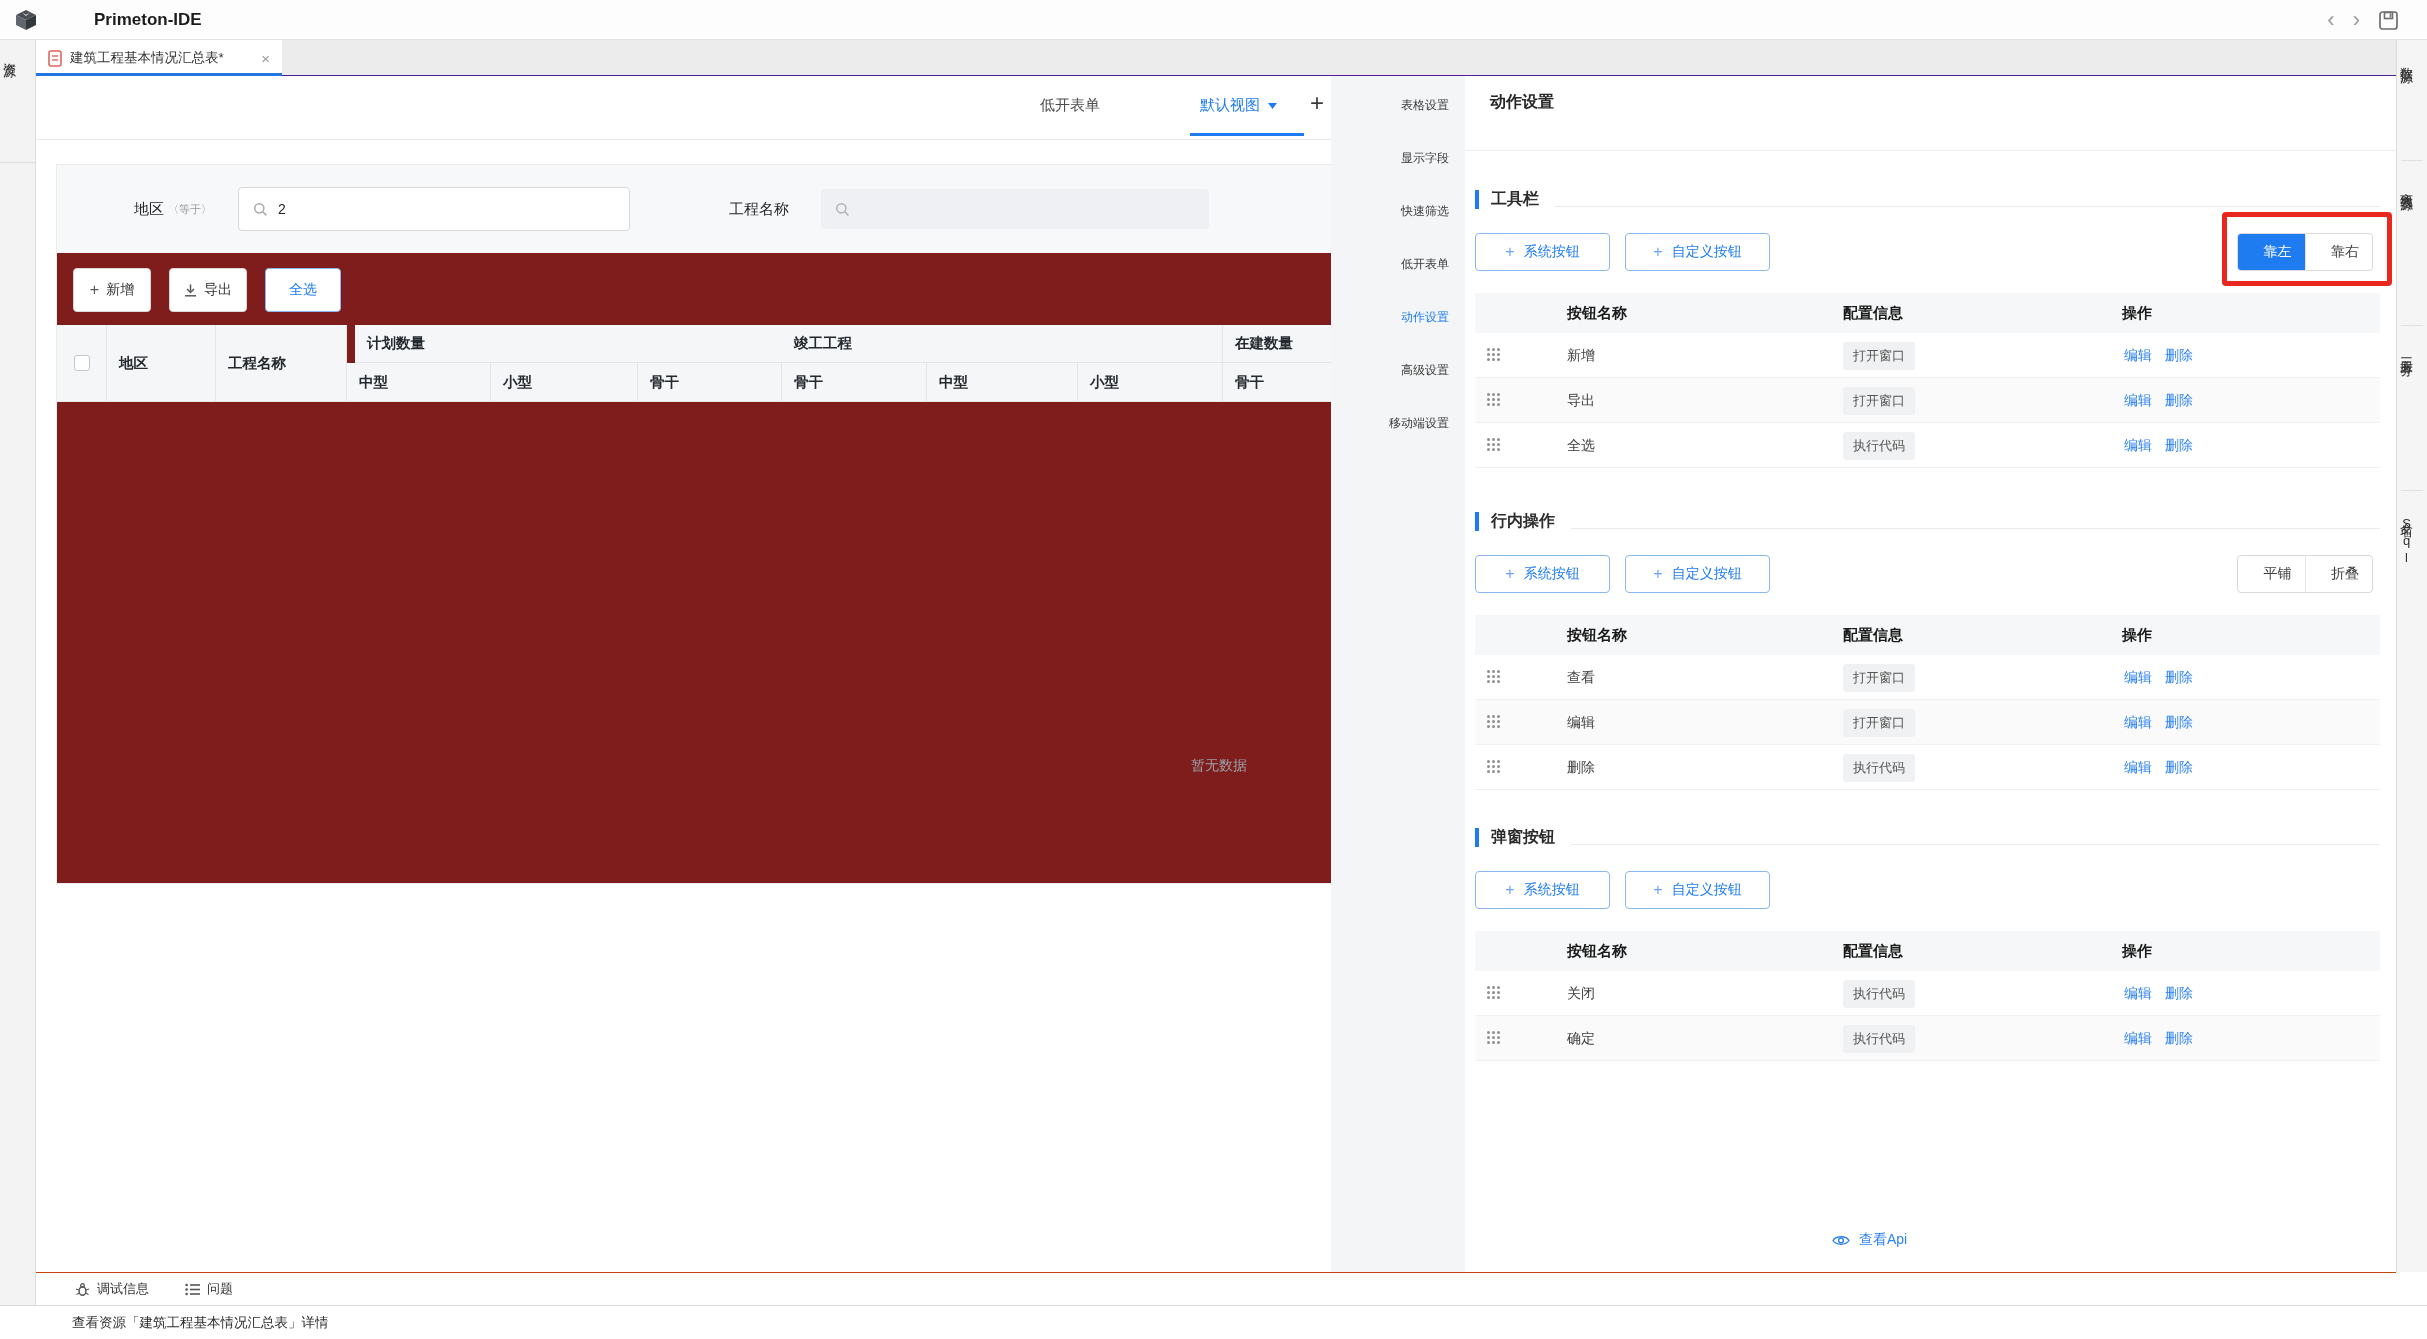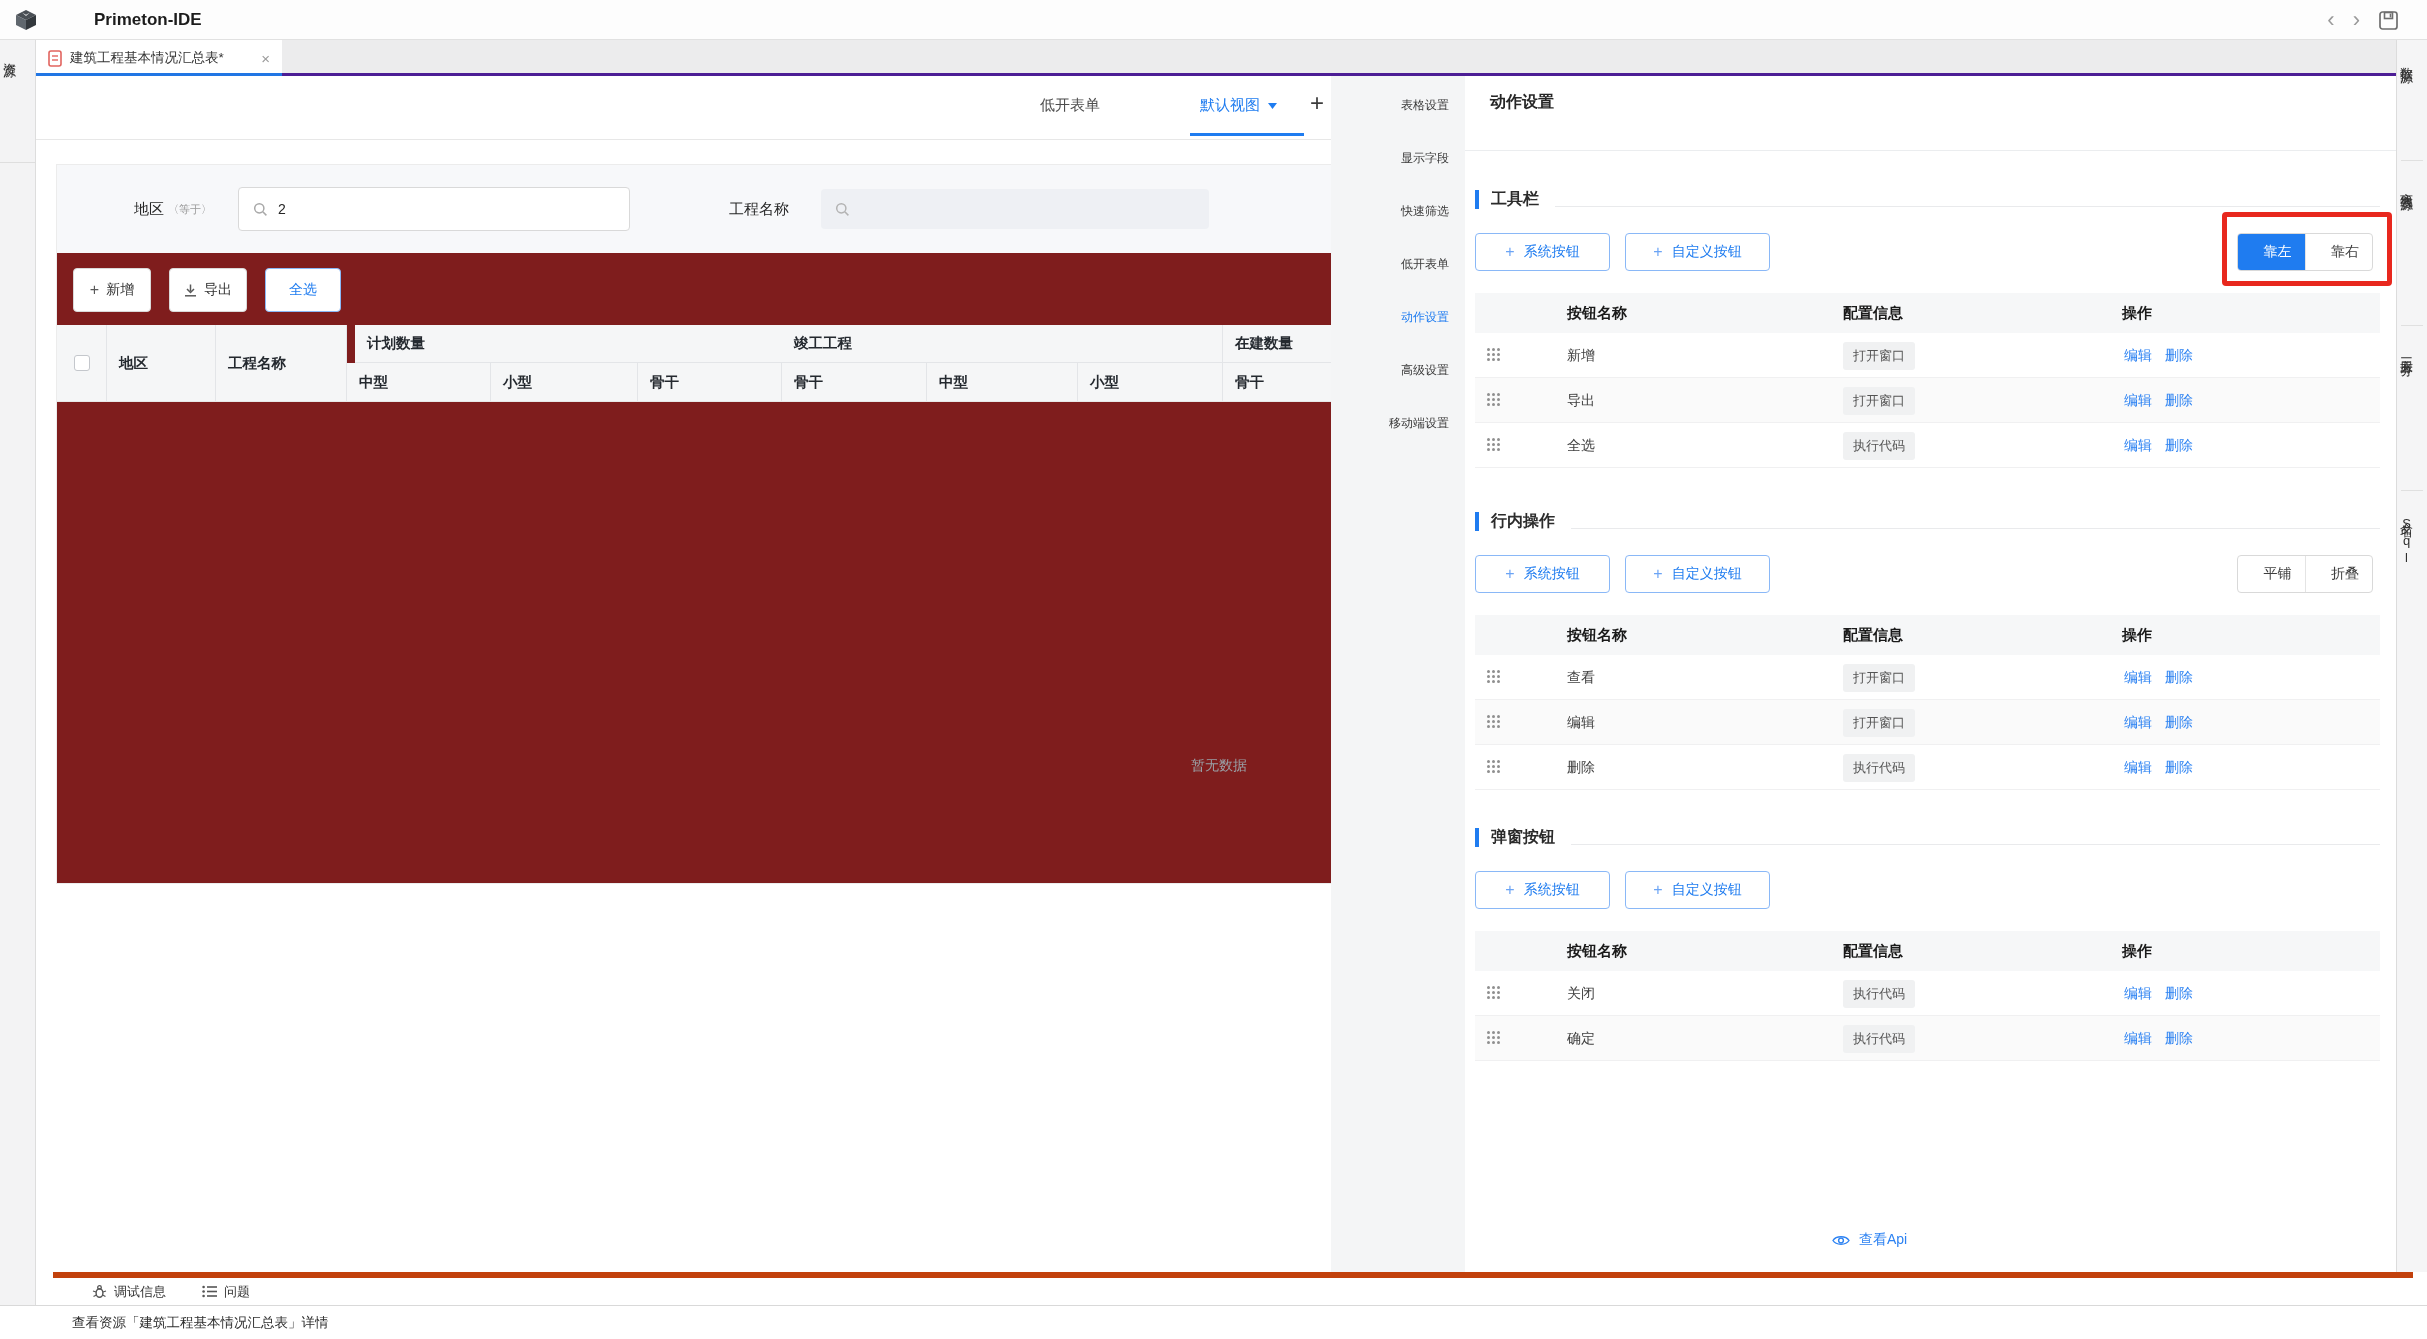--- a/index.html
+++ b/index.html
@@ -17,21 +17,21 @@
 
   
   .left-strip { position:absolute; left:0; top:40px; width:36px; height:1265px; background:#f3f3f4;
                 border-right:1px solid #dddddd; }
   .left-strip-item { margin:12px auto 0; writing-mode:vertical-lr; text-orientation:upright;
                      font-size:13px; color:#2b2b2b; letter-spacing:3px; display:block; text-align:center; width:100%; }
   .left-strip-div { position:absolute; top:122px; left:0; right:0; height:1px; background:#dedede; }
 
   
   .tabbar { position:absolute; left:36px; top:40px; width:2360px; height:36px; background:#ececed;
-            border-bottom:3px solid #4c1d95; }
+            border-bottom:1px solid #4c1d95; }
   .tab { position:absolute; left:0; top:0; width:246px; height:36px; background:#fff;
          display:flex; align-items:center; padding:0 12px; cursor:pointer; }
   .tab-label { font-size:13.5px; color:#333; margin-left:8px; }
   .tab-close { margin-left:auto; font-size:15px; color:#9b9b9b; cursor:pointer; }
   .tab-underline { position:absolute; left:0; bottom:0; width:100%; height:3px; background:#2176e4; }
 
   
   .viewbar { position:absolute; left:36px; top:76px; width:1295px; height:64px; background:#fff;
              border-bottom:1px solid #e7e7e7; }
   .form-type { position:absolute; left:1004px; top:20px; font-size:15px; color:#4d4d4d; cursor:pointer; }
@@ -121,22 +121,22 @@
 
   
   .right-strip { position:absolute; left:2396px; top:40px; width:31px; height:1232px; background:#f5f5f6;
                  border-left:1px solid #dcdcdc; }
   .rs-item { position:absolute; left:0; right:0; display:flex; justify-content:center;
              writing-mode:vertical-lr; text-orientation:upright; font-size:13px; color:#2f2f2f;
              letter-spacing:2px; cursor:pointer; }
   .rs-div { position:absolute; left:4px; right:4px; height:1px; background:#e0e0e0; }
 
   
-  .debugbar { position:absolute; left:53px; top:1272px; width:2360px; height:33px; background:#fff;
-              border-top:6px solid #c2410c; display:flex; align-items:center; }
+  .debugbar { position:absolute; left:36px; top:1272px; width:2360px; height:33px; background:#fff;
+              border-top:1px solid #c2410c; display:flex; align-items:center; }
   .db-item { display:flex; align-items:center; gap:7px; font-size:13px; color:#333; cursor:pointer; }
   .statusbar { position:absolute; left:0; top:1305px; width:2427px; height:34px; background:#fff;
                border-top:1px solid #d9d9d9; display:flex; align-items:center; }
   .status-text { margin-left:72px; font-size:13.5px; color:#2e2e2e; }
 </style>
 </head>
 <body>
 
 <div class="screen">
 

